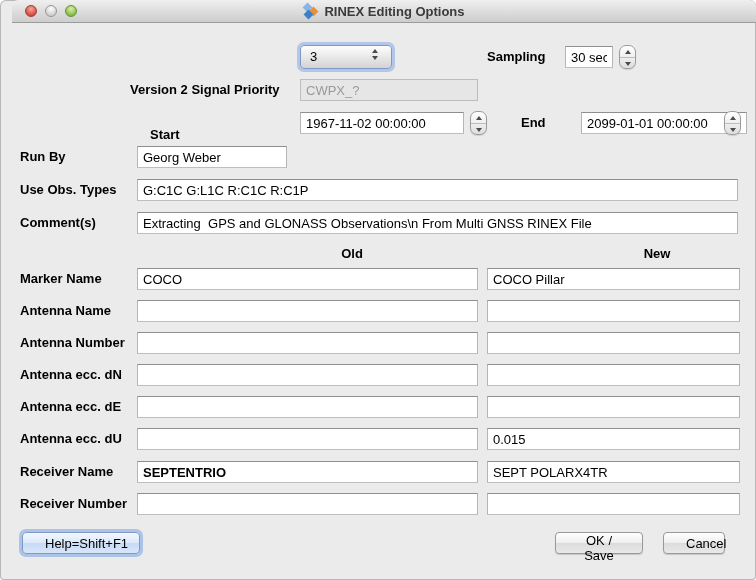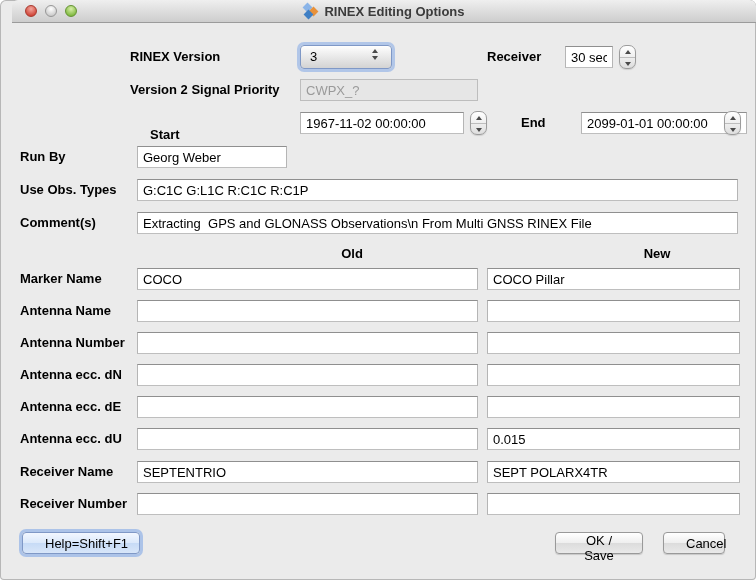--- a/index.html
+++ b/index.html
@@ -77,29 +77,28 @@
     <div class="titlewrap">
       <span class="appicon">
           <i class="d1"></i>
           <i class="d2"></i>
           <i class="d3"></i>
         </span>
       <span class="title">RINEX Editing Options</span>
     </div>
   </div>
 
-  <span class="lbl" style="left:130px;top:46px;">RINEX Version</span>
   <div class="spinbox">
     <span class="val">3</span>
     <span class="arrows">
       <span class="tri-up"></span>
       <span class="tri-down"></span>
     </span>
   </div>
-  <span class="lbl" style="left:487px;top:46px;">Receiver</span>
+  <span class="lbl" style="left:487px;top:46px;">Sampling</span>
   <input class="tf" style="left: 565px; top: 46px; width: 48px;" value="30 sec">
   <div class="stepper" style="left:619px;top:45px;">
     <span class="half up">
         <span class="tri-up"></span>
       </span>
     <span class="half">
         <span class="tri-down"></span>
       </span>
   </div>
 
@@ -157,21 +156,21 @@
 
   <span class="lbl" style="left:20px;top:396px;">Antenna ecc. dE</span>
   <input class="tf" style="left: 137px; top: 396px; width: 341px;" value="">
   <input class="tf" style="left: 487px; top: 396px; width: 253px;" value="">
 
   <span class="lbl" style="left:20px;top:428px;">Antenna ecc. dU</span>
   <input class="tf" style="left: 137px; top: 428px; width: 341px;" value="">
   <input class="tf" style="left: 487px; top: 428px; width: 253px;" value="0.015">
 
   <span class="lbl" style="left:20px;top:461px;">Receiver Name</span>
-  <input class="tf" style="left: 137px; top: 461px; width: 341px;" value="SEPTENTRIO">
+  <input class="tf" style="left: 137px; top: 461px; width: 341px; font-weight: bold;" value="SEPTENTRIO">
   <input class="tf" style="left: 487px; top: 461px; width: 253px;" value="SEPT POLARX4TR">
 
   <span class="lbl" style="left:20px;top:493px;">Receiver Number</span>
   <input class="tf" style="left: 137px; top: 493px; width: 341px;" value="">
   <input class="tf" style="left: 487px; top: 493px; width: 253px;" value="">
 
   <button class="btn focus" style="left:22px;top:532px;width:118px;">Help=Shift+F1</button>
   <button class="btn" style="left:555px;top:532px;width:88px;">OK / Save</button>
   <button class="btn" style="left:663px;top:532px;width:62px;">Cancel</button>
 

